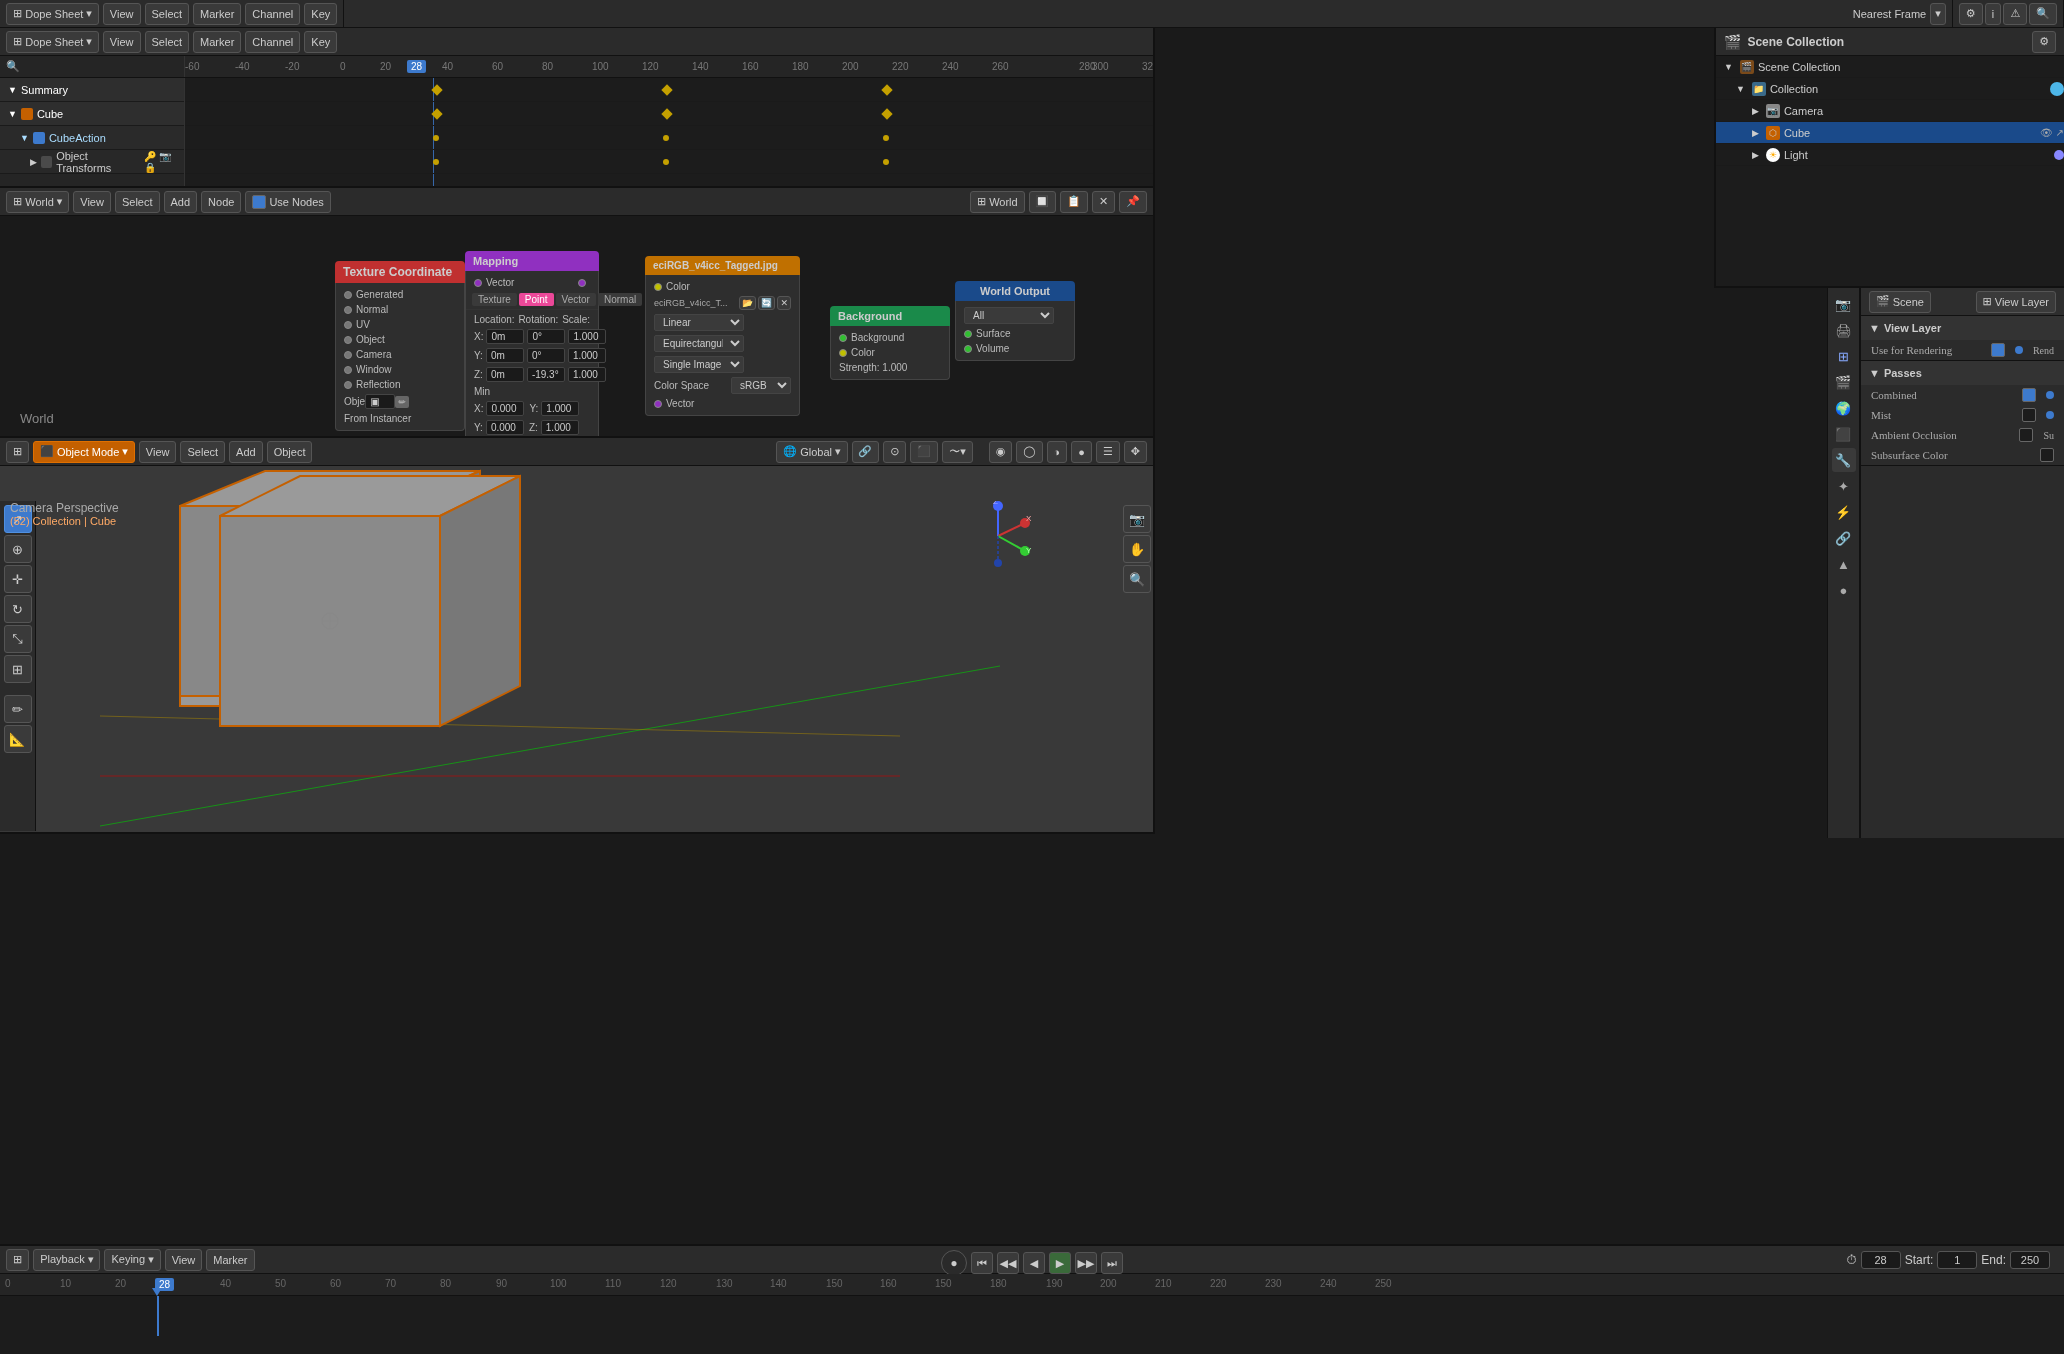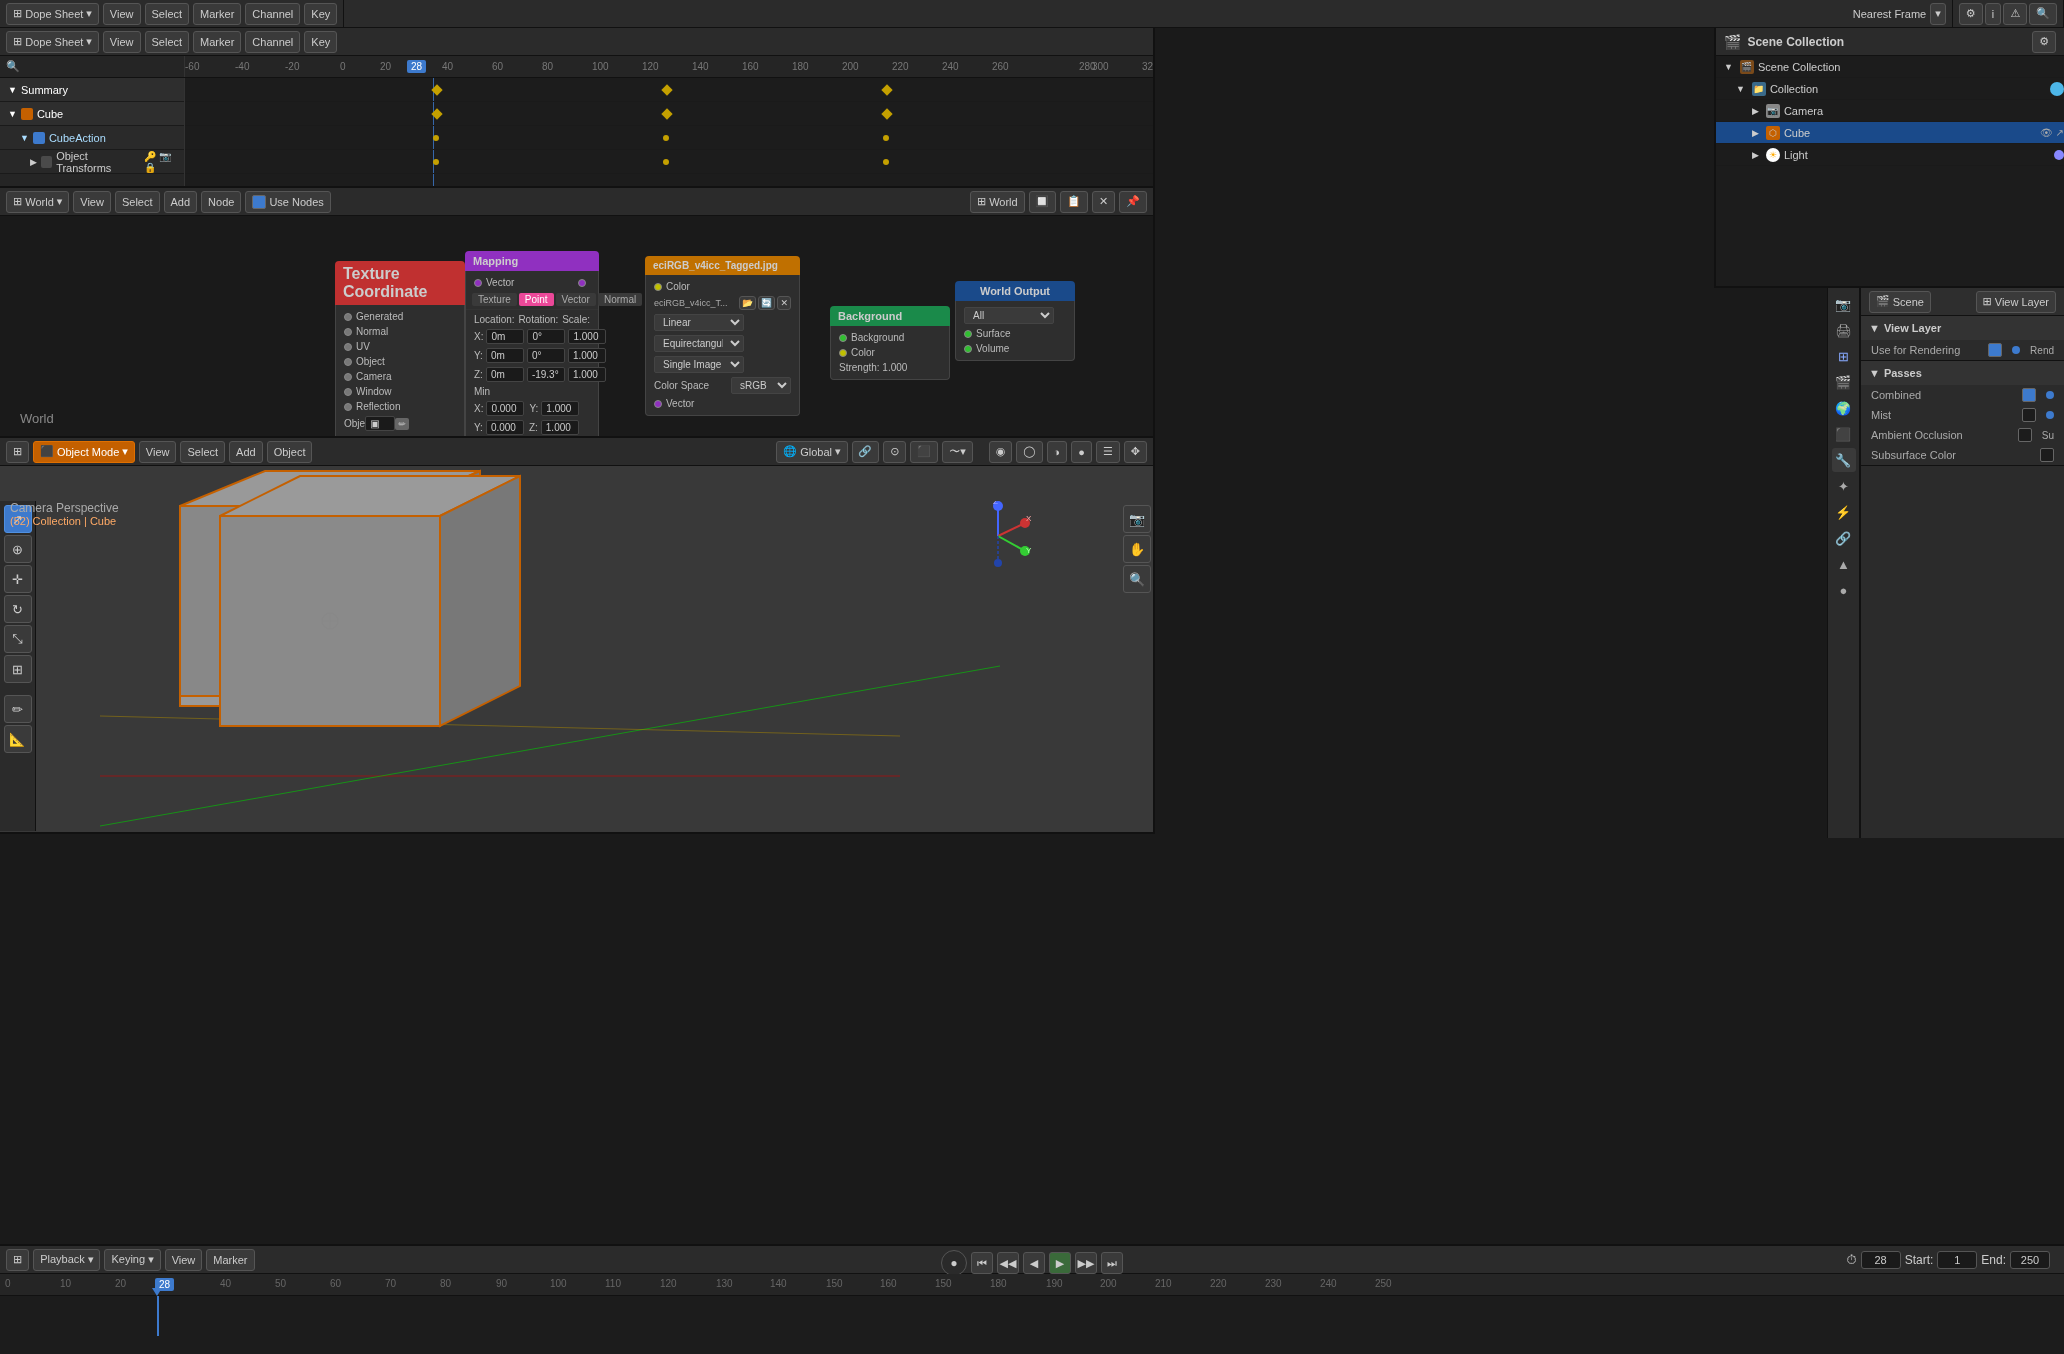--- a/index.html
+++ b/index.html
@@ -384,20 +384,21 @@
       font-size: 11px;
       font-weight: bold;
       cursor: pointer;
     }
     .prop-row {
       display: flex;
       align-items: center;
       padding: 3px 10px;
       font-size: 11px;
       gap: 6px;
+      font-family: Liberation Serif, serif;
     }
     .prop-label { color: #aaa; flex: 1; }
     .prop-checkbox {
       width: 14px; height: 14px;
       border: 1px solid #666;
       border-radius: 2px;
       background: #1c1c1c;
       display: flex; align-items: center; justify-content: center;
       cursor: pointer;
     }
@@ -793,21 +794,21 @@
 
       <path d="M 615 295 C 635 295 638 280 650 280" stroke="#888" stroke-width="1.5" fill="none" opacity="0.6"></path>
 
       <path d="M 800 290 C 820 290 825 340 835 340" stroke="#aaa" stroke-width="1.5" fill="none" opacity="0.7"></path>
 
       <path d="M 930 335 C 945 335 950 320 960 320" stroke="#aaa" stroke-width="1.5" fill="none" opacity="0.7"></path>
     </svg>
 
     <div class="node node-texture-coord" style="left:335px;top:45px;width:130px;">
       <div class="node-header">
-        <span style="font-size:16px;">Texture Coordinate</span>
+        <span style="font-size:12px;">Texture Coordinate</span>
       </div>
       <div class="node-body">
         <div class="node-row"><span class="node-socket sock-gray"></span>Generated</div>
         <div class="node-row"><span class="node-socket sock-gray"></span>Normal</div>
         <div class="node-row"><span class="node-socket sock-gray"></span>UV</div>
         <div class="node-row"><span class="node-socket sock-gray"></span>Object</div>
         <div class="node-row"><span class="node-socket sock-gray"></span>Camera</div>
         <div class="node-row"><span class="node-socket sock-gray"></span>Window</div>
         <div class="node-row"><span class="node-socket sock-gray"></span>Reflection</div>
         <div class="node-row">

